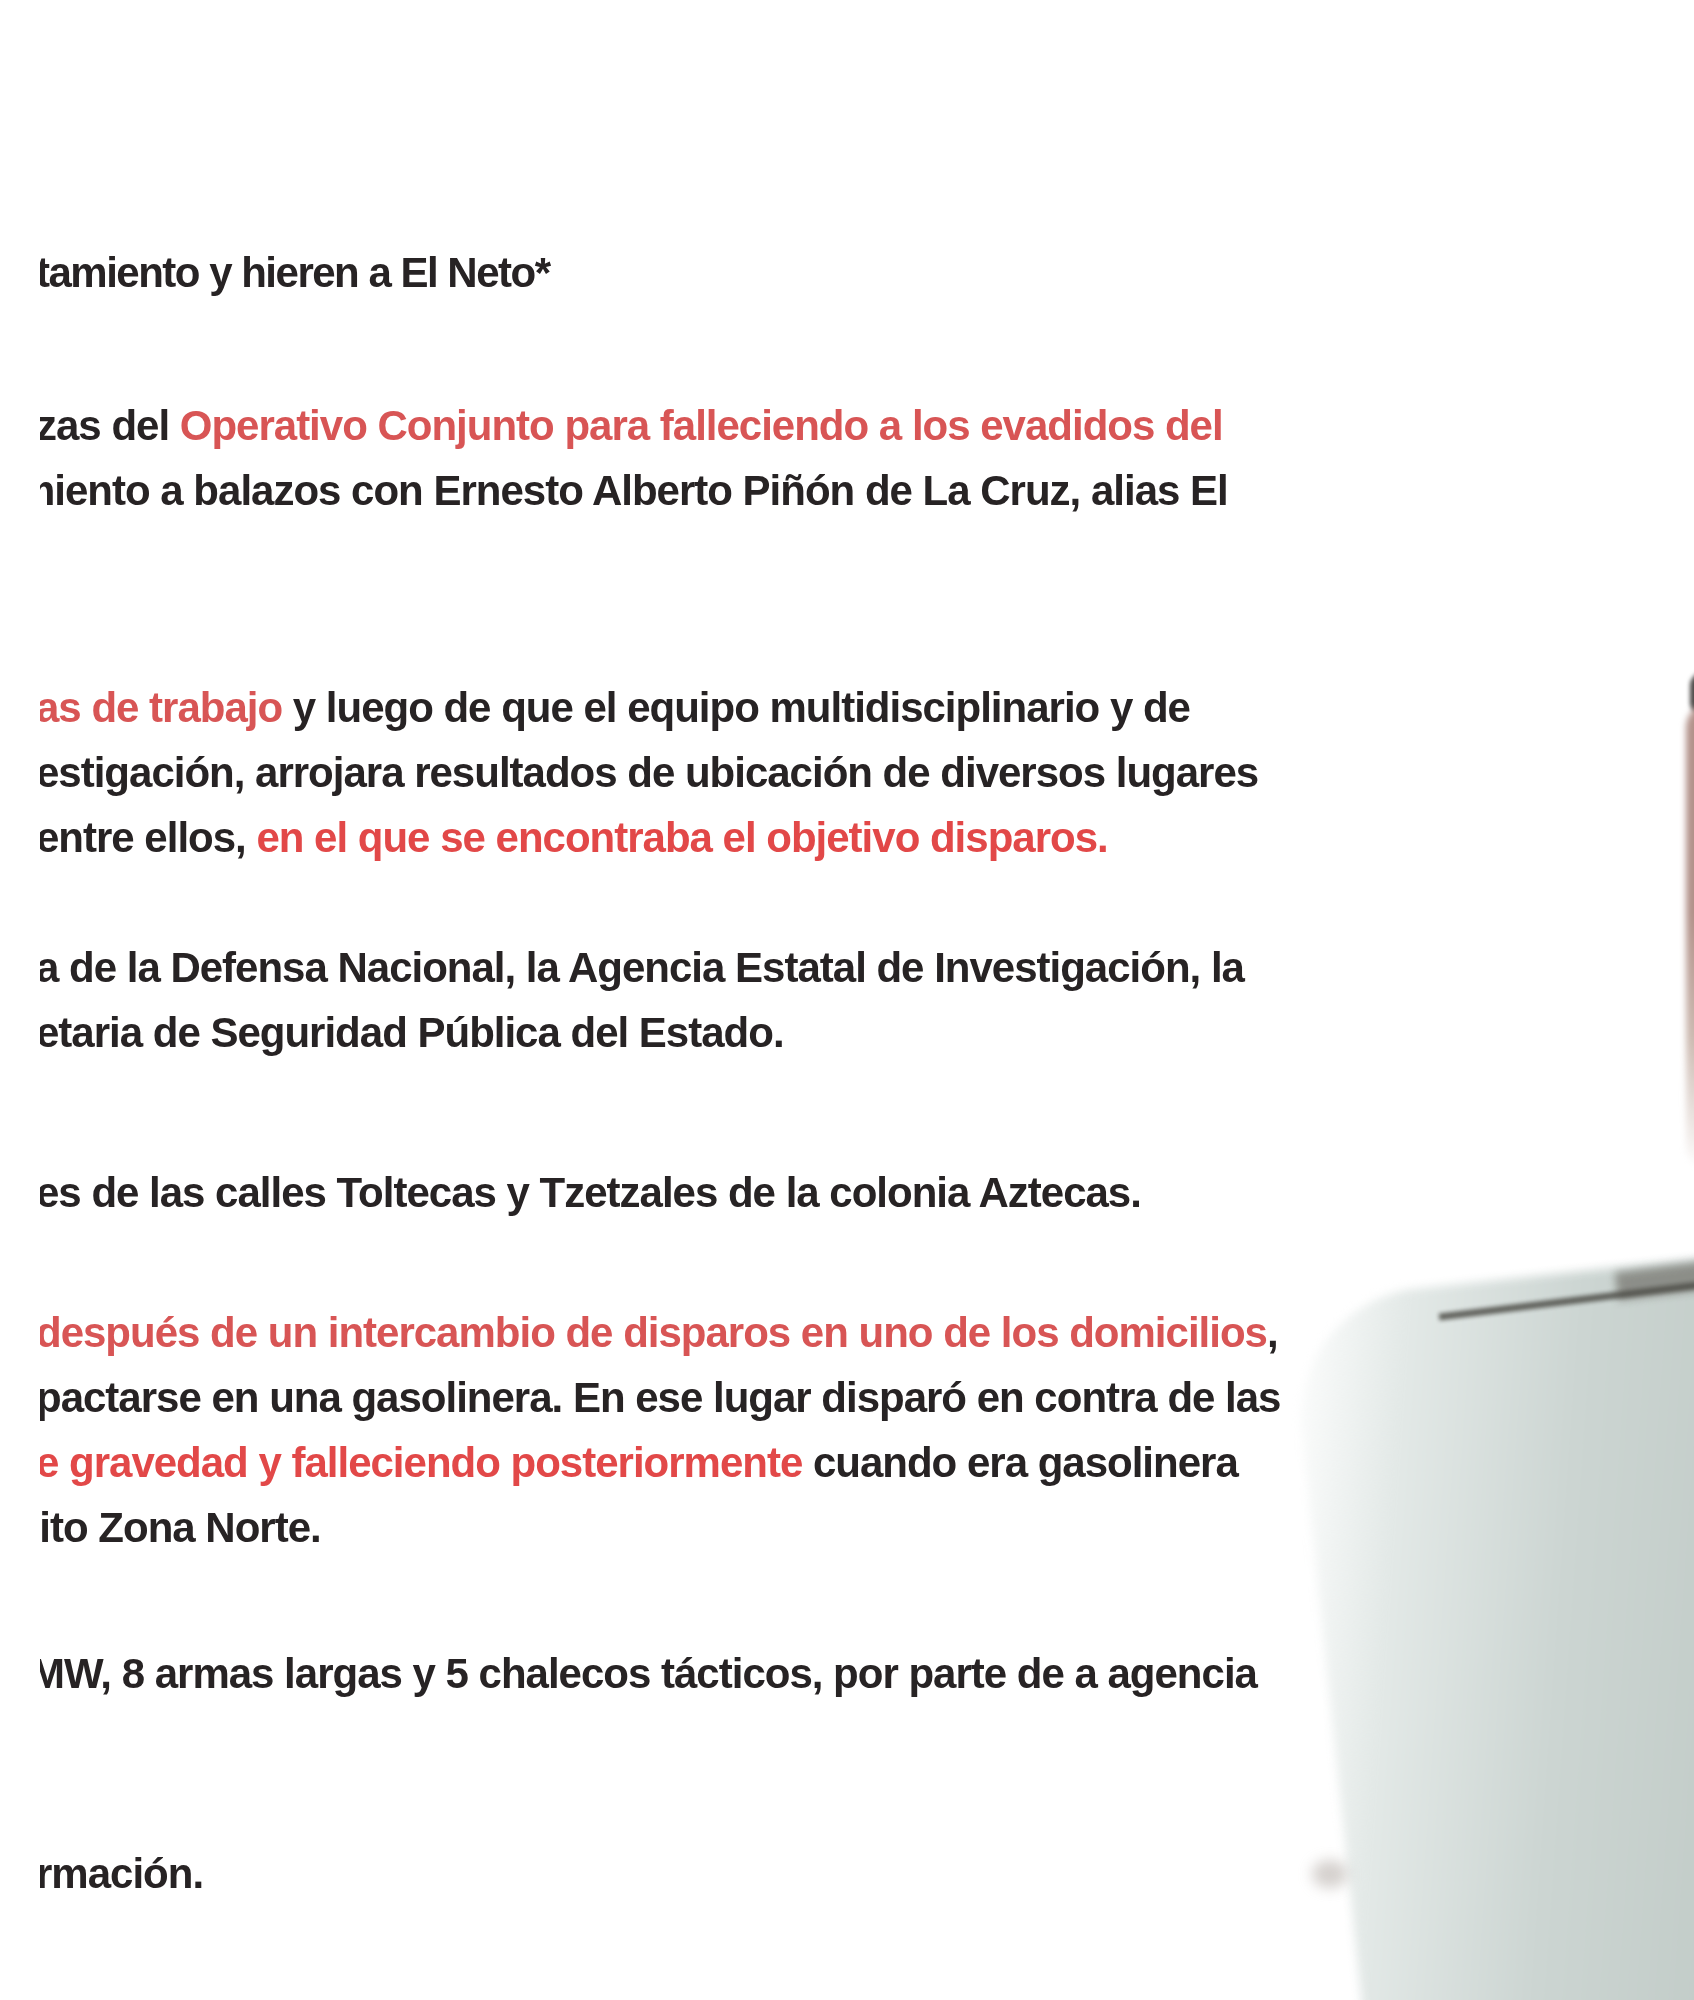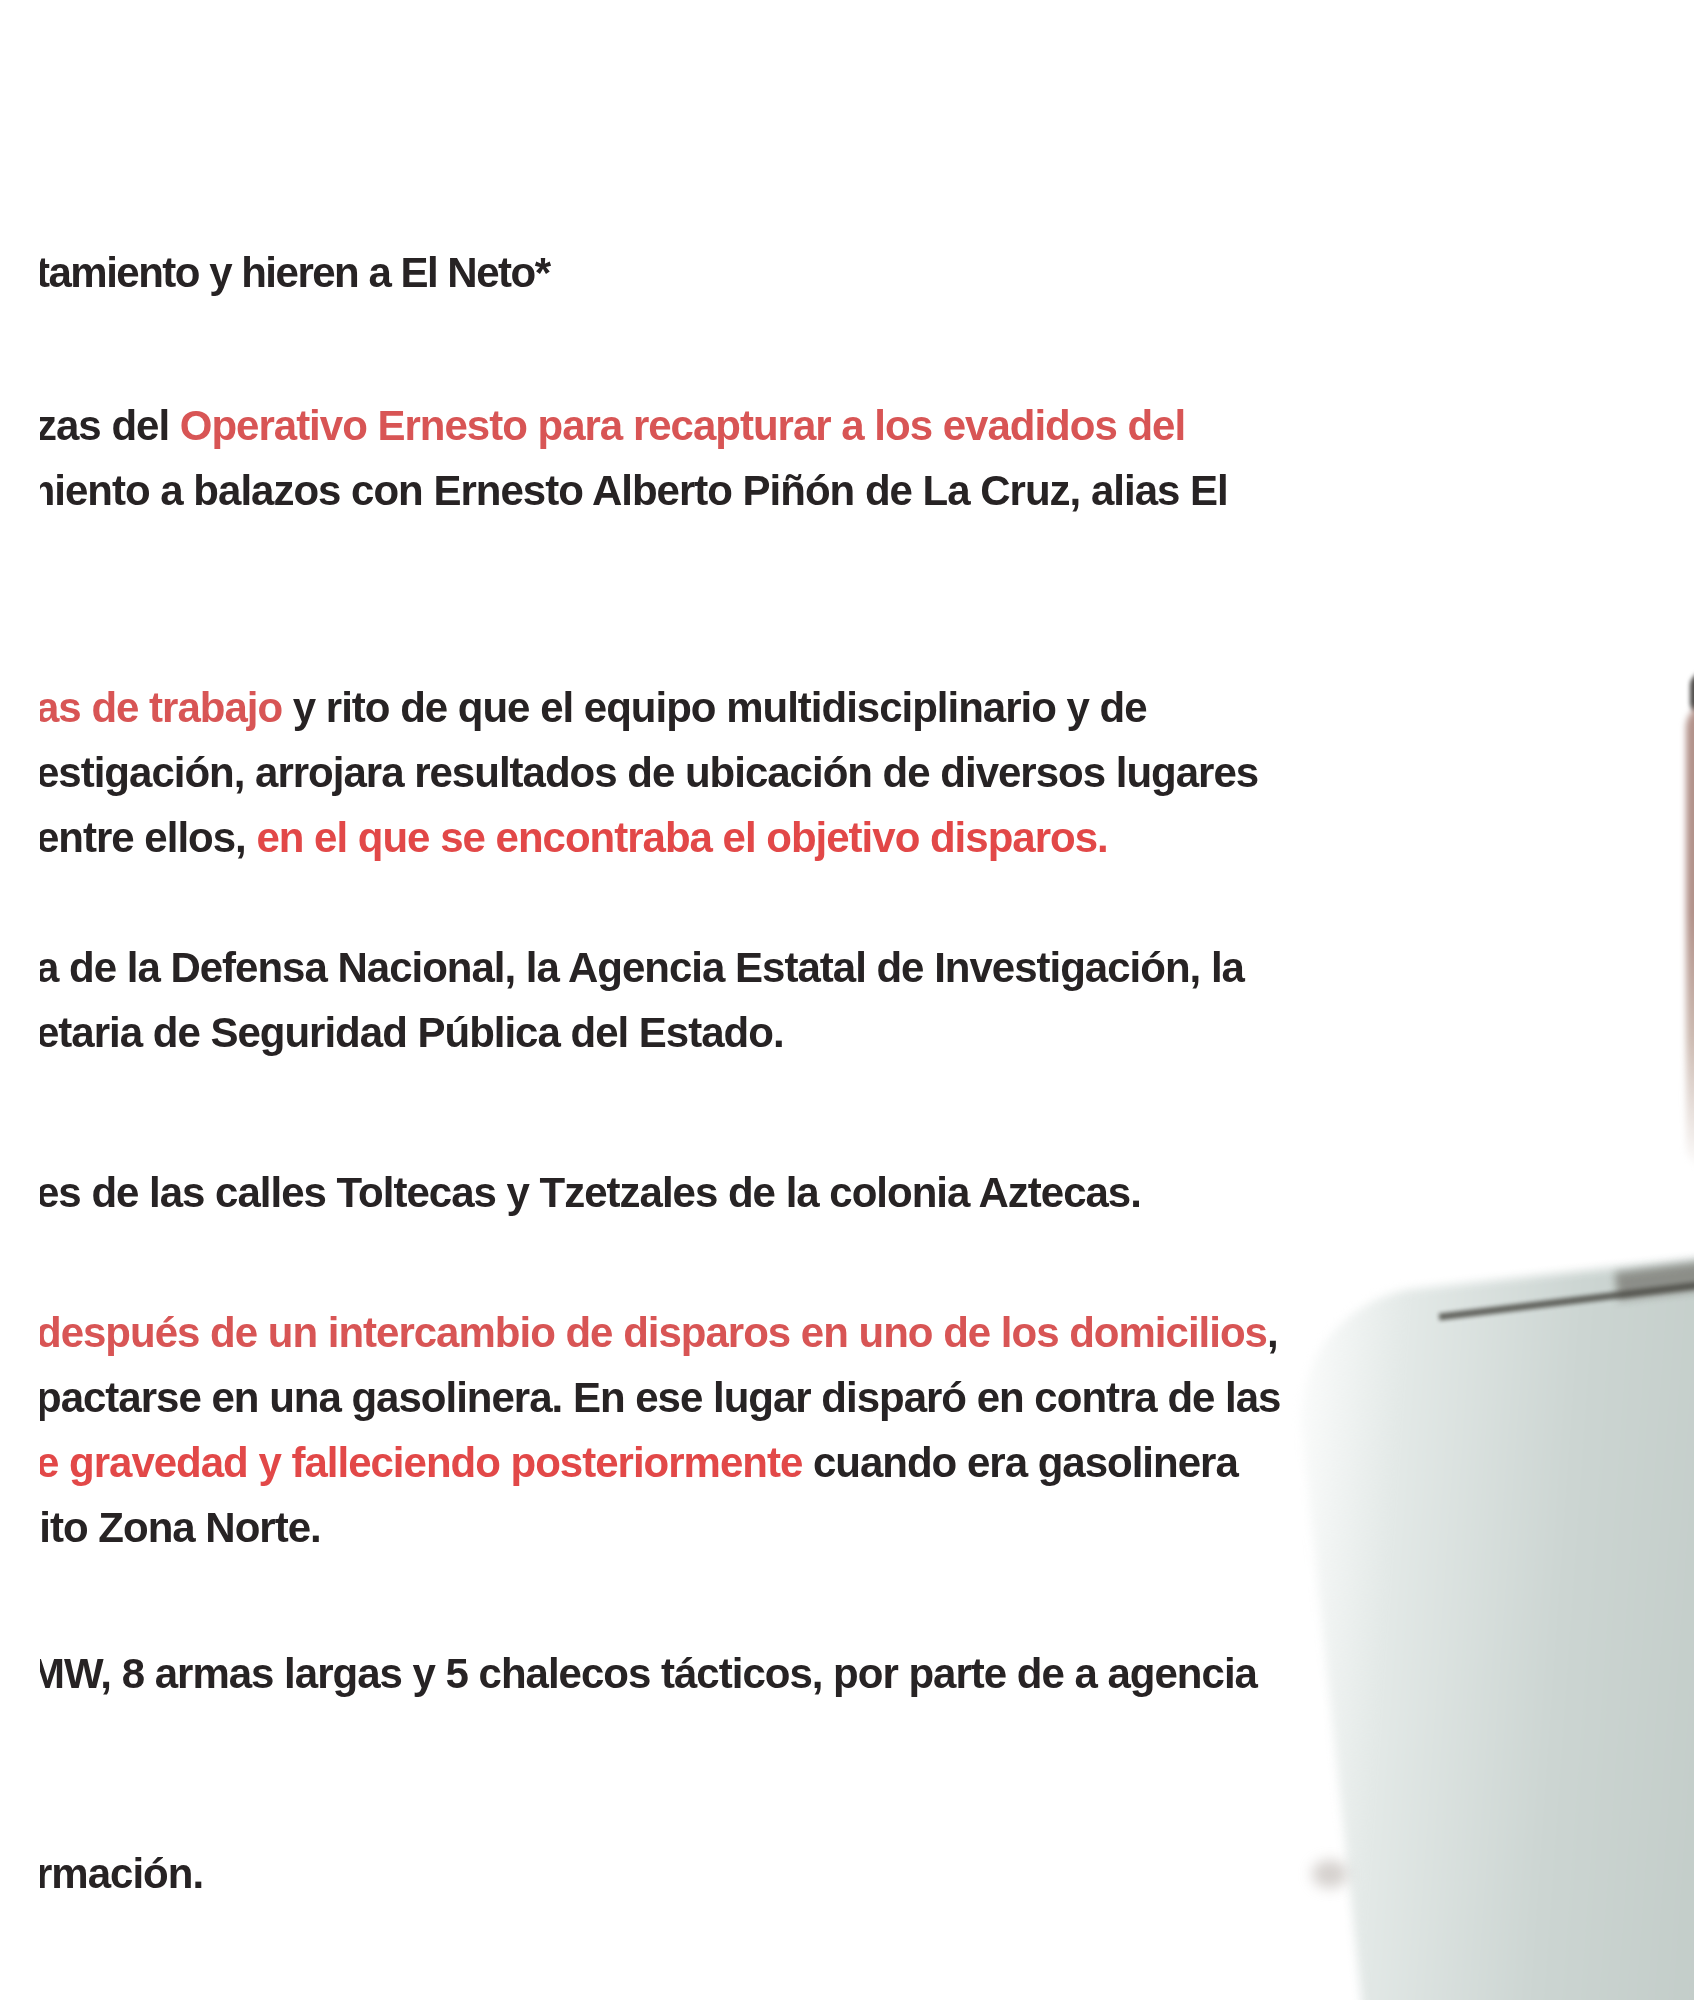--- a/index.html
+++ b/index.html
@@ -99,25 +99,25 @@
     <div class="jacket-edge-dark"></div>
     <div class="jacket-edge-line"></div>
     <div class="shoulder-smudge"></div>
   </div>
 
   <div class="article">
     <div class="block b0">
         <div class="line"><span class="seg black">tamiento y hieren a El Neto*</span></div>
       </div>
     <div class="block b1">
-        <div class="line"><span class="seg black">zas del </span><span class="seg red">Operativo Ernesto para recapturar a los evadidos del</span></div>
+        <div class="line"><span class="seg black">zas del </span><span class="seg red">Operativo Conjunto para falleciendo a los evadidos del</span></div>
         <div class="line"><span class="seg black">miento a balazos con Ernesto Alberto Piñón de La Cruz, alias El</span></div>
       </div>
     <div class="block b2">
-        <div class="line"><span class="seg red">as de trabajo</span><span class="seg black"> y rito de que el equipo multidisciplinario y de</span></div>
+        <div class="line"><span class="seg red">as de trabajo</span><span class="seg black"> y luego de que el equipo multidisciplinario y de</span></div>
         <div class="line"><span class="seg black">estigación, arrojara resultados de ubicación de diversos lugares</span></div>
         <div class="line"><span class="seg black">entre ellos, </span><span class="seg red_bright">en el que se encontraba el objetivo disparos.</span></div>
       </div>
     <div class="block b3">
         <div class="line"><span class="seg black">a de la Defensa Nacional, la Agencia Estatal de Investigación, la</span></div>
         <div class="line"><span class="seg black">etaria de Seguridad Pública del Estado.</span></div>
       </div>
     <div class="block b4">
         <div class="line"><span class="seg black">es de las calles Toltecas y Tzetzales de la colonia Aztecas.</span></div>
       </div>

